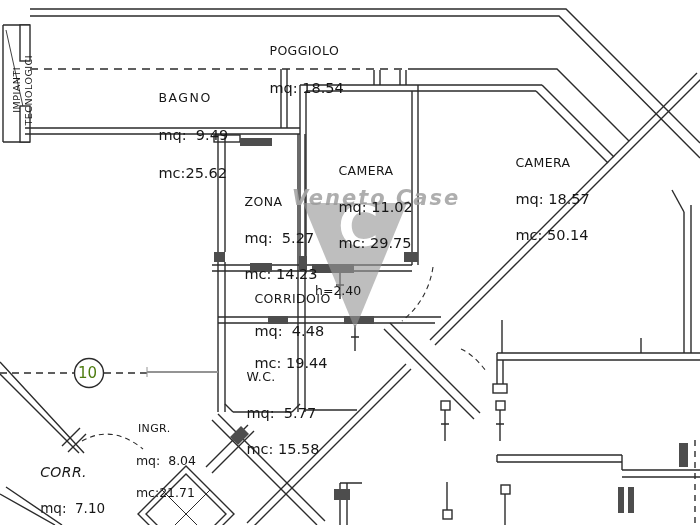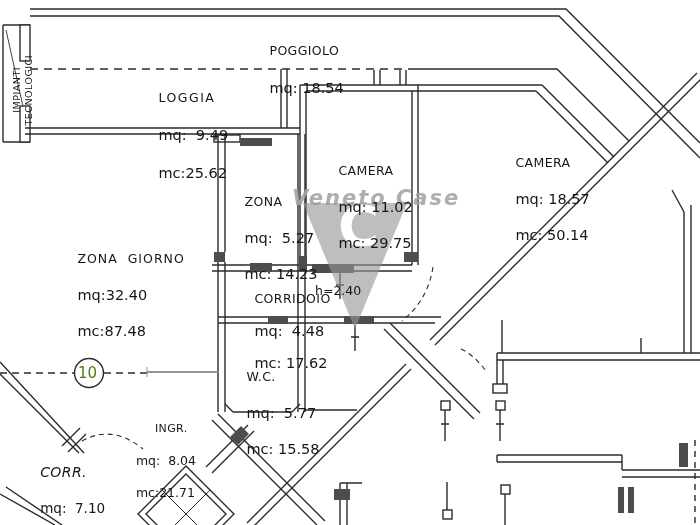--- a/index.html
+++ b/index.html
@@ -194,21 +194,21 @@
     <span class="v">IMPIANTI</span>
     <span class="v">TECNOLOGICI</span>
   </div>
 
   <div class="lbl" style="left:251px;top:22px;line-height:19px;">
     <span class="rn sp2">POGGIOLO</span><br>
     <span>mq: 18.54</span>
   </div>
 
   <div class="lbl" style="left:140px;top:69px;line-height:19px;">
-    <span class="rn" style="letter-spacing:1.5px;">LOGGIA</span><br>
+    <span class="rn" style="letter-spacing:1.5px;">BAGNO</span><br>
     <span>mq:  9.49</span><br>
     <span>mc:25.62</span>
   </div>
 
   <div class="lbl" style="left:320px;top:143px;">
     <span class="rn">CAMERA</span><br>
     <span>mq: 11.02</span><br>
     <span>mc: 29.75</span>
   </div>
 
@@ -217,43 +217,38 @@
     <span>mq: 18.57</span><br>
     <span>mc: 50.14</span>
   </div>
 
   <div class="lbl" style="left:226px;top:174px;">
     <span class="rn">ZONA</span><br>
     <span>mq:  5.27</span><br>
     <span>mc: 14.23</span>
   </div>
 
-  <div class="lbl" style="left:59px;top:231px;">
-    <span class="rn" style="letter-spacing:1px;">ZONA  GIORNO</span><br>
-    <span>mq:32.40</span><br>
-    <span>mc:87.48</span>
-  </div>
 
   <div class="lbl" style="left:236px;top:274px;line-height:16px;">
     <span class="rn">CORRIDOIO</span><br>
     <span>mq:  4.48</span><br>
-    <span>mc: 17.62</span>
+    <span>mc: 19.44</span>
   </div>
 
   <div class="note" style="left:315px;top:283px;">h=2.40</div>
 
 
   <div class="lbl" style="left:228px;top:349px;">
     <span class="rn">W.C.</span><br>
     <span>mq:  5.77</span><br>
     <span>mc: 15.58</span>
   </div>
 
   <div class="lbl small" style="left:120px;top:404px;">
-    <span class="rn" style="margin-left:19px;">INGR.</span><br>
+    <span class="rn" style="margin-left:2px;">INGR.</span><br>
     <span>mq:  8.04</span><br>
     <span>mc:21.71</span>
   </div>
 
   <div class="lbl small" style="left:23px;top:445px;font-size:13.5px;line-height:18px;">
     <span class="rn" style="font-size:14px;font-style:italic;">CORR.</span><br>
     <span>mq:  7.10</span><br>
     
   </div>
 

